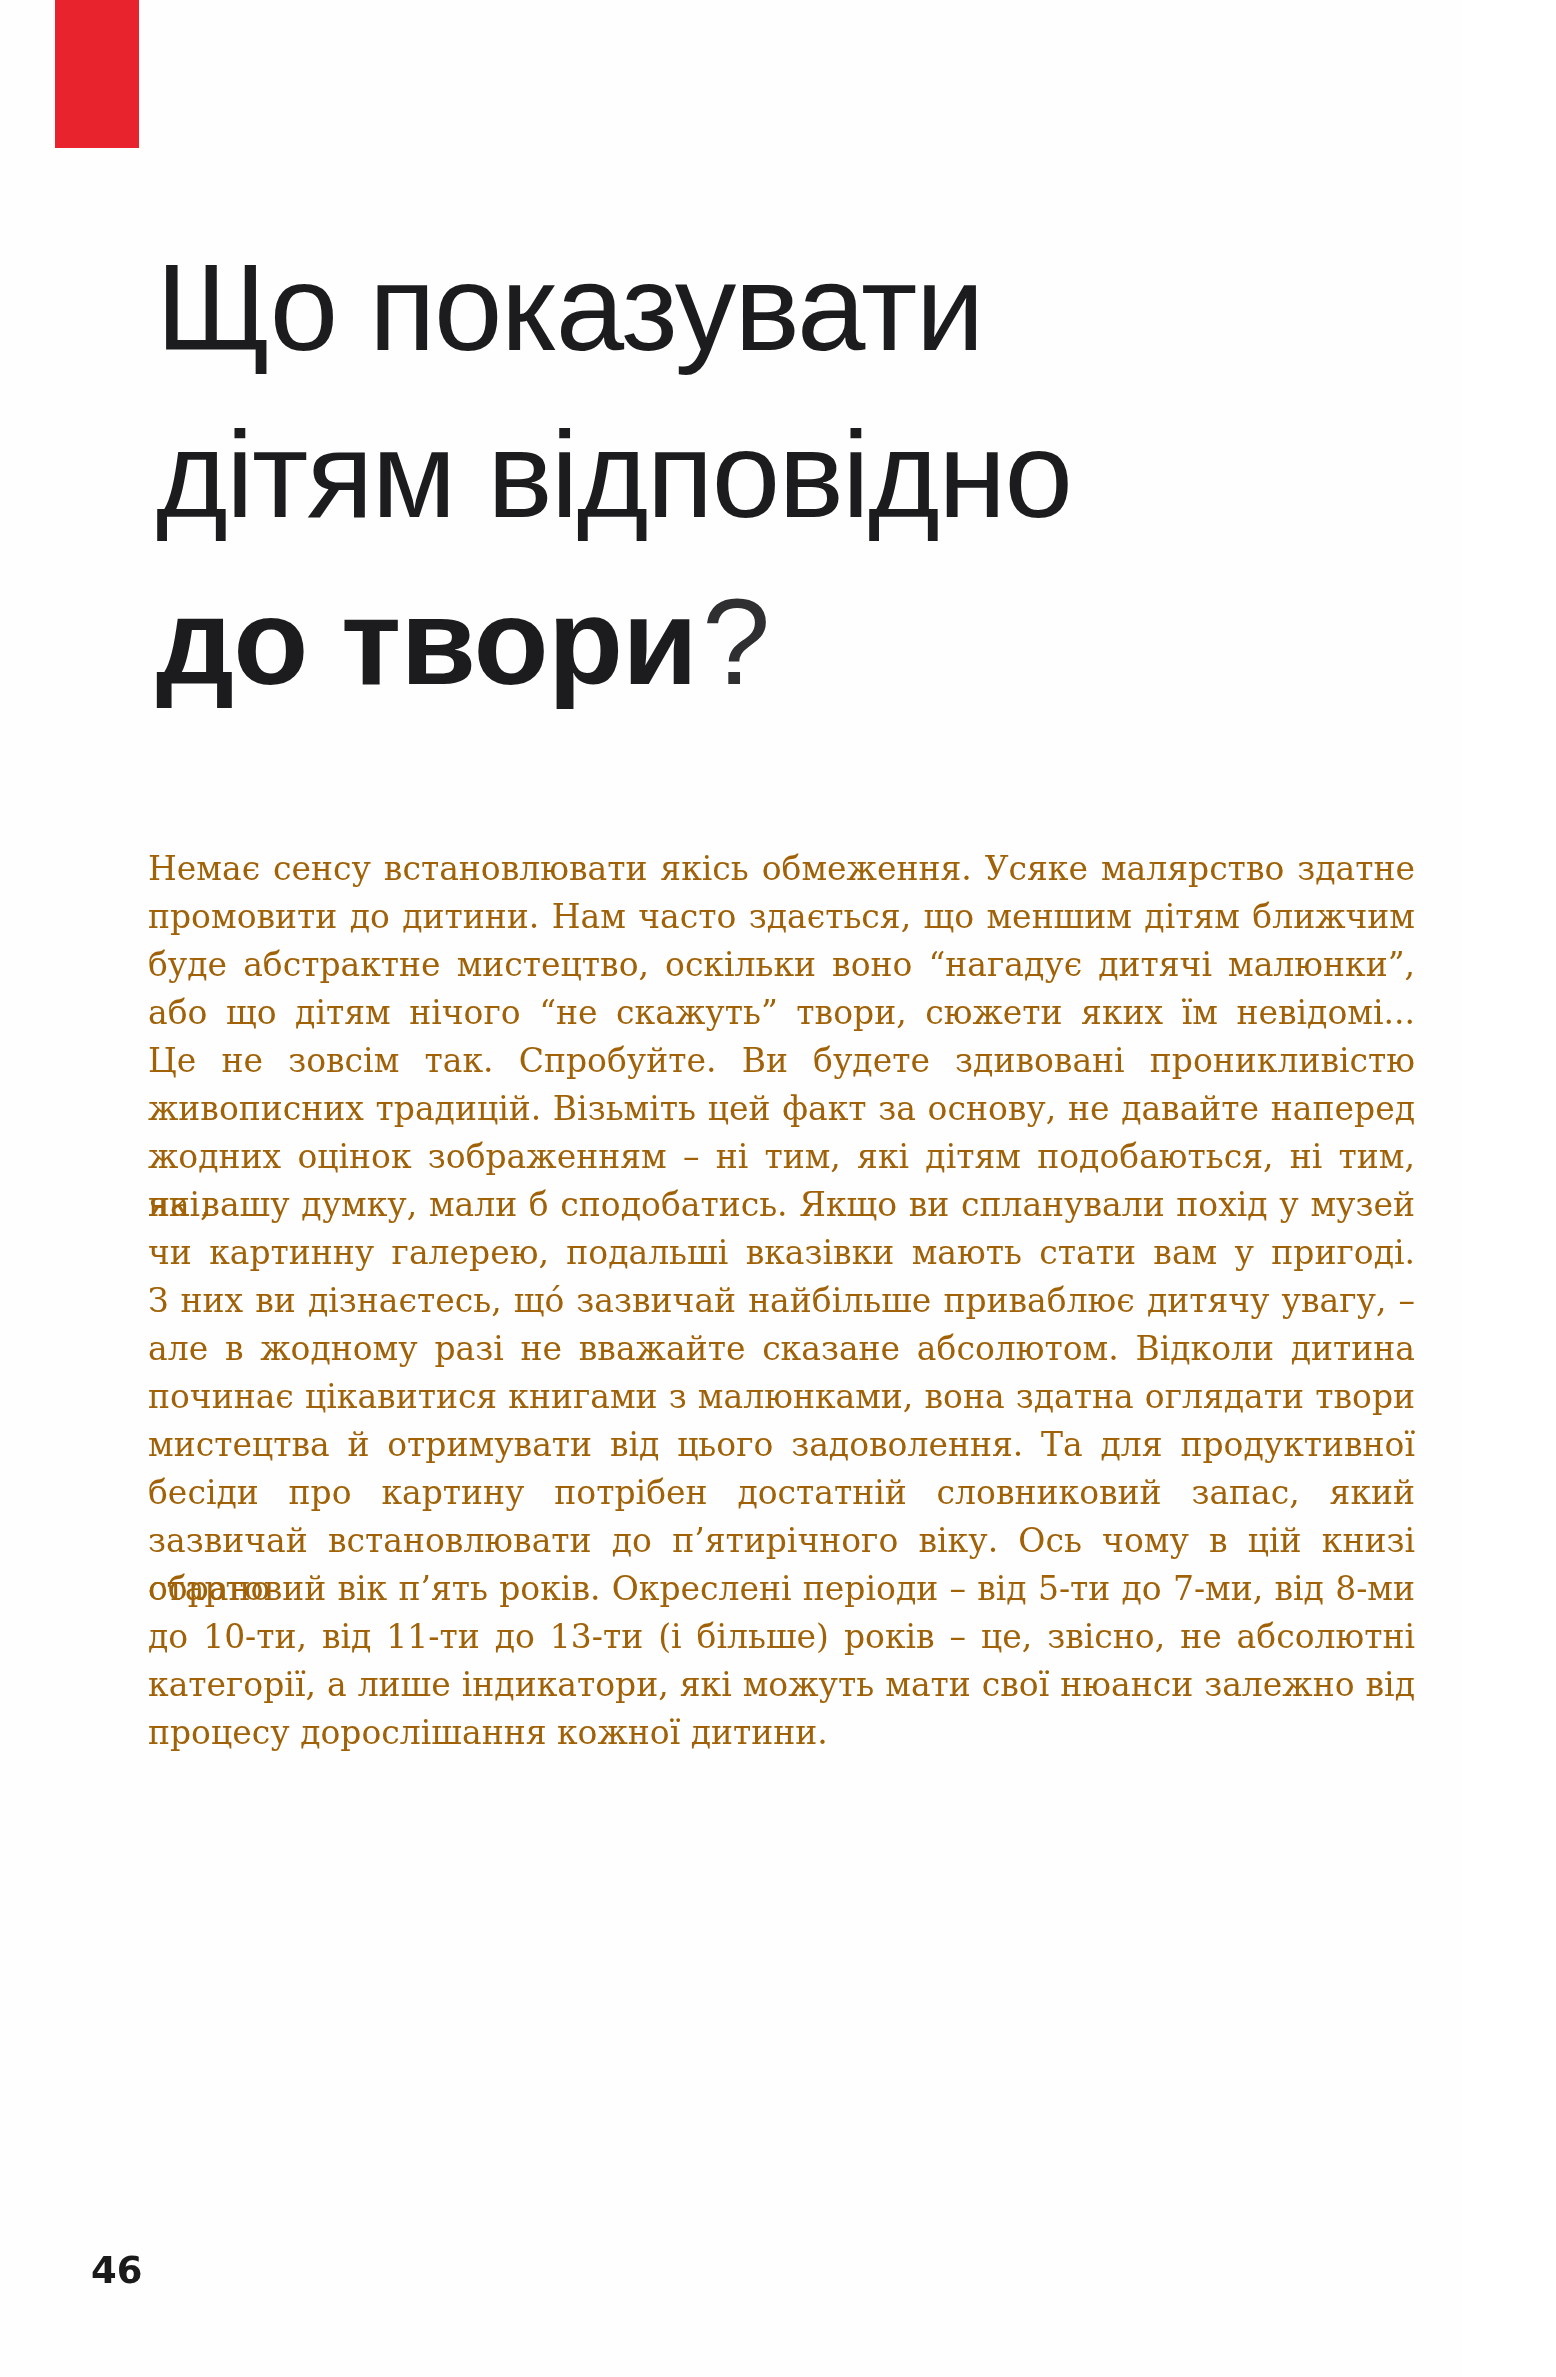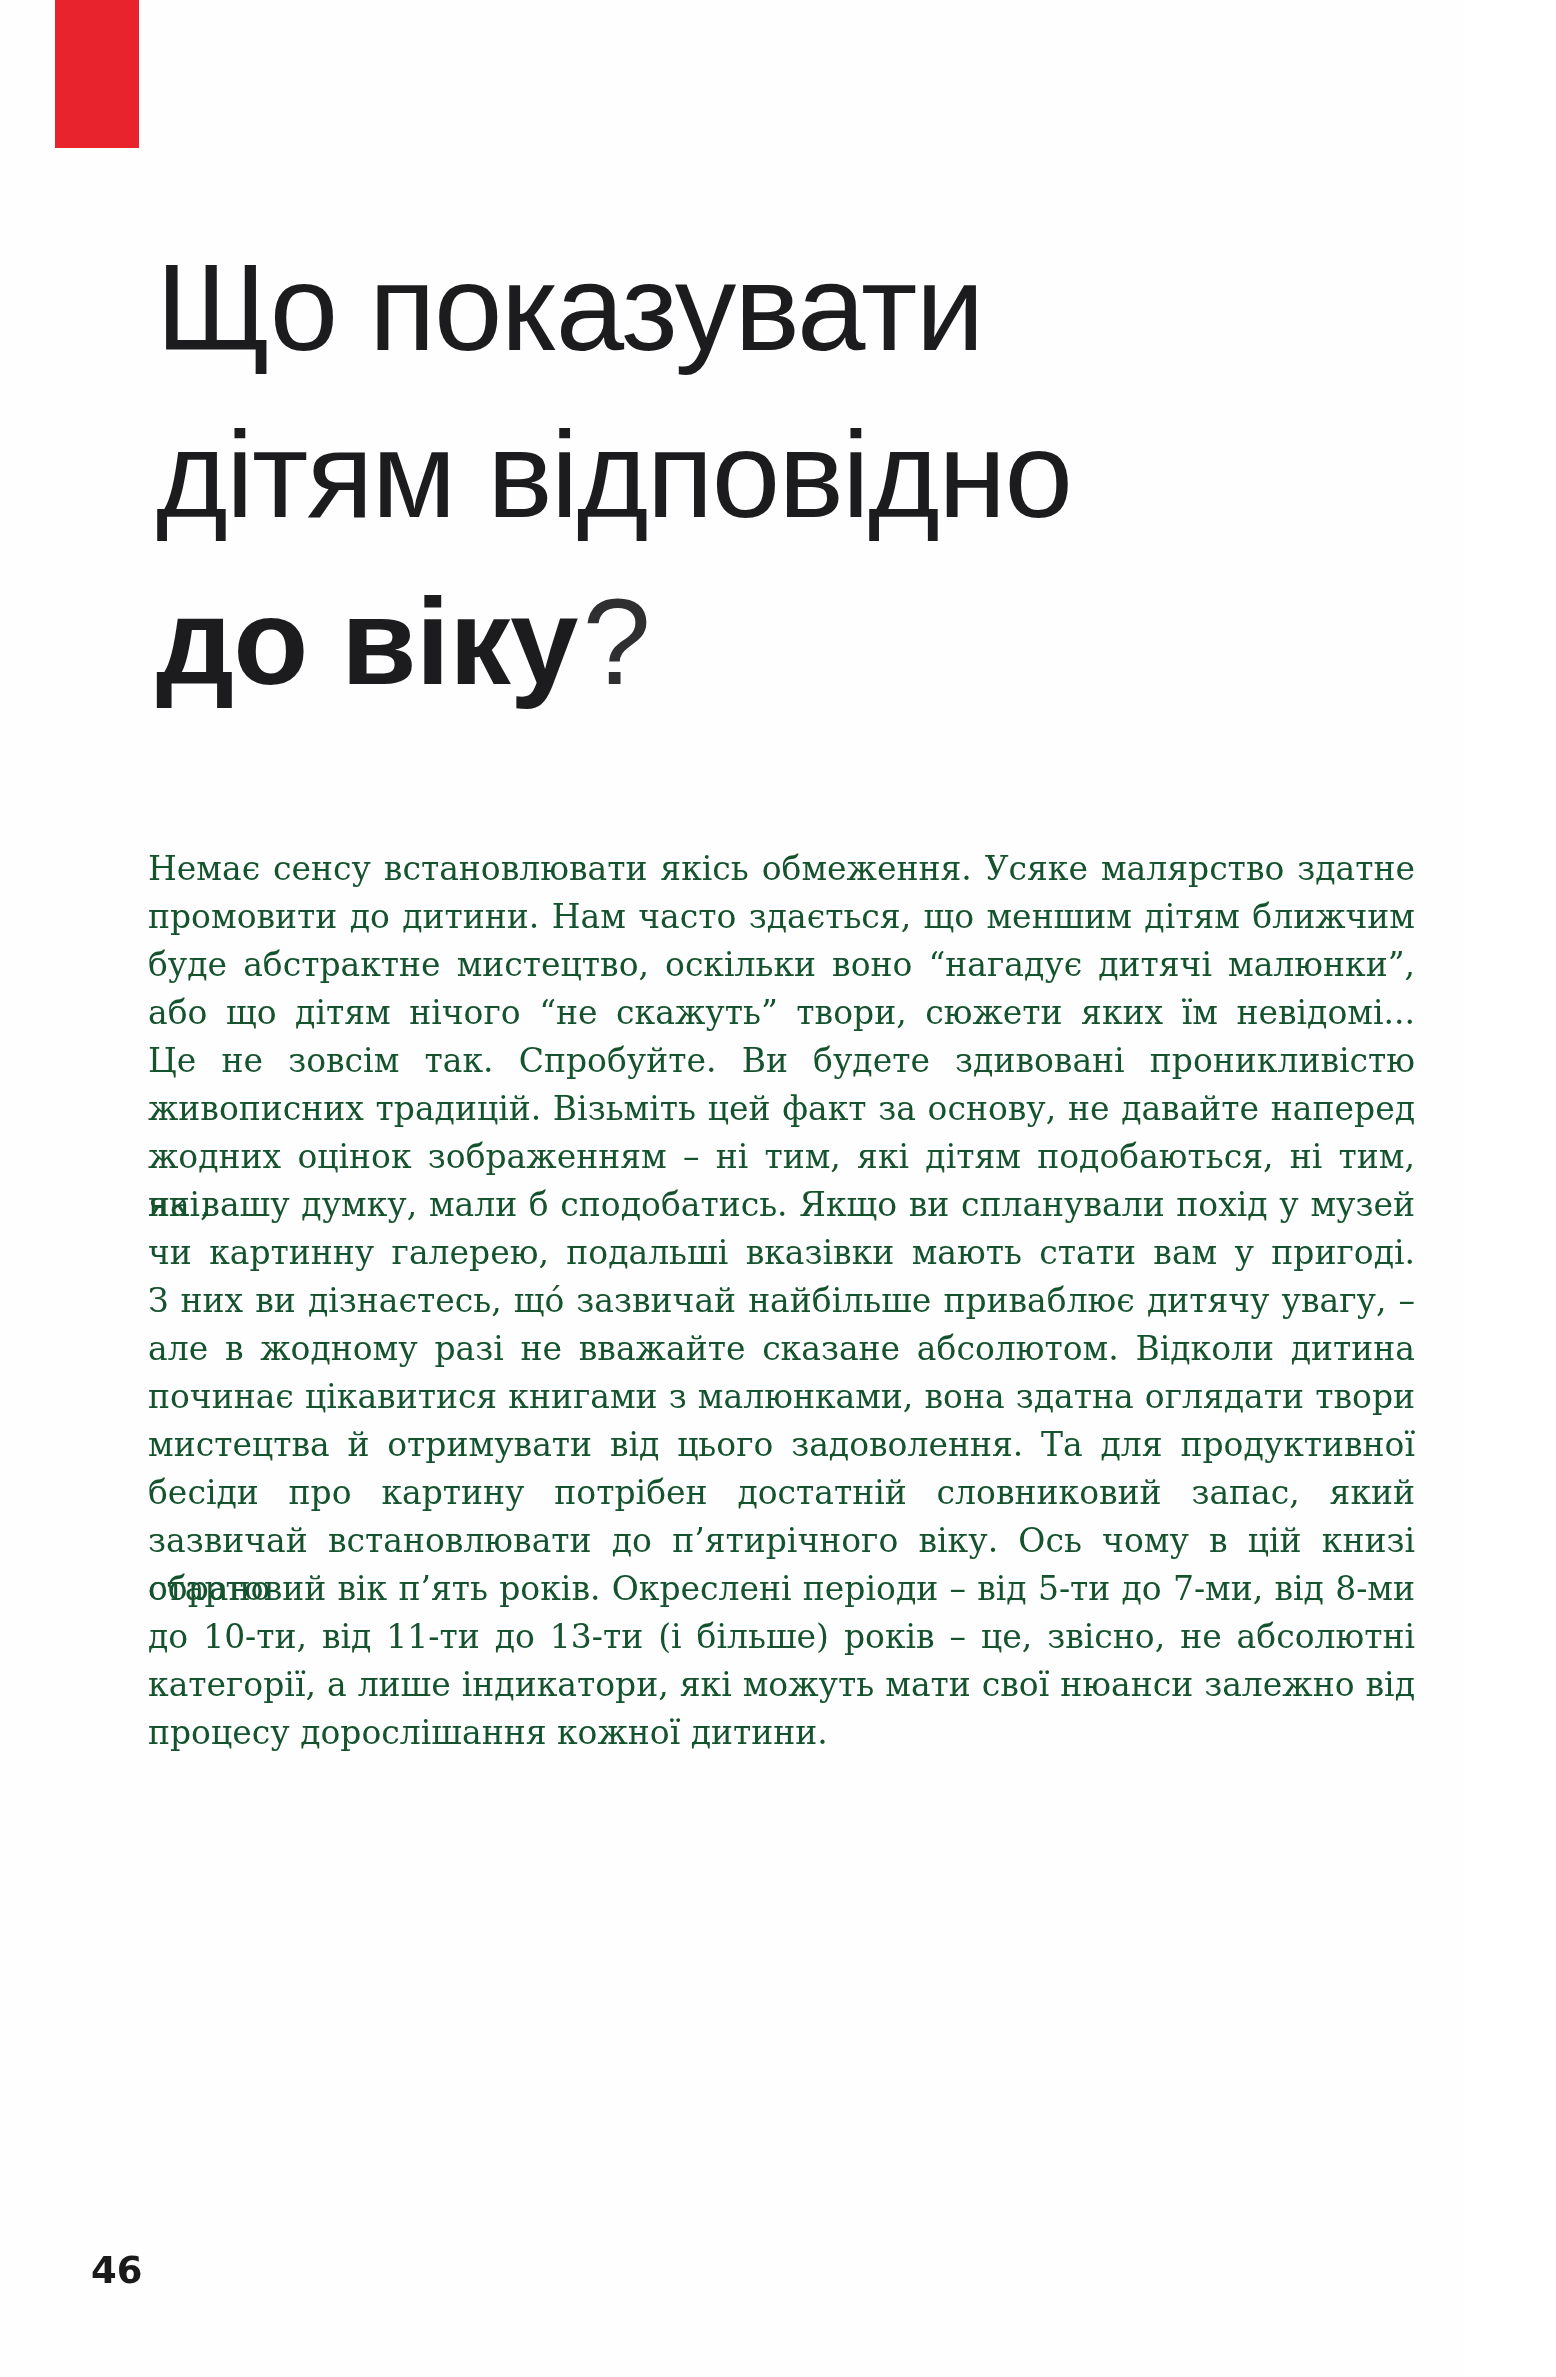--- a/index.html
+++ b/index.html
@@ -32,21 +32,21 @@
   .h-line{display:block;white-space:nowrap;}
   .h-line .bold{font-weight:700;letter-spacing:-0.8px;}
   .qmark{font-weight:300;color:#2f2f31;margin-left:4.9px;}
   
   .body-text{
     position:absolute;
     left:148px;top:845px;
     width:1267px;
     font-family:"DejaVu Serif","Liberation Serif",serif;
     font-size:33px;
-    color:#14532d;
+    color:#a16207;
   }
   .body-line{
     height:48px;
     line-height:48px;
     text-align:justify;
     text-align-last:justify;
     white-space:normal;
     overflow:visible;
   }
   .body-line:last-child{
@@ -65,21 +65,21 @@
 </head>
 <body>
 
 <div class="page" style="background: rgb(254, 254, 254);">
 
   <div class="accent-bar" style="background: rgb(232, 35, 46);"></div>
 
   <h1 class="heading">
     <span class="h-line">Що показувати</span>
     <span class="h-line">дітям відповідно</span>
-    <span class="h-line"><b class="bold">до віку</b><span class="qmark">?</span></span>
+    <span class="h-line"><b class="bold">до твори</b><span class="qmark">?</span></span>
   </h1>
 
   <div class="body-text">
 
   <div class="body-line">Немає сенсу встановлювати якісь обмеження. Усяке малярство здатне</div>
       <div class="body-line">промовити до дитини. Нам часто здається, що меншим дітям ближчим</div>
       <div class="body-line">буде абстрактне мистецтво, оскільки воно “нагадує дитячі малюнки”,</div>
       <div class="body-line">або що дітям нічого “не скажуть” твори, сюжети яких їм невідомі...</div>
       <div class="body-line">Це не зовсім так. Спробуйте. Ви будете здивовані проникливістю</div>
       <div class="body-line">живописних традицій. Візьміть цей факт за основу, не давайте наперед</div>

